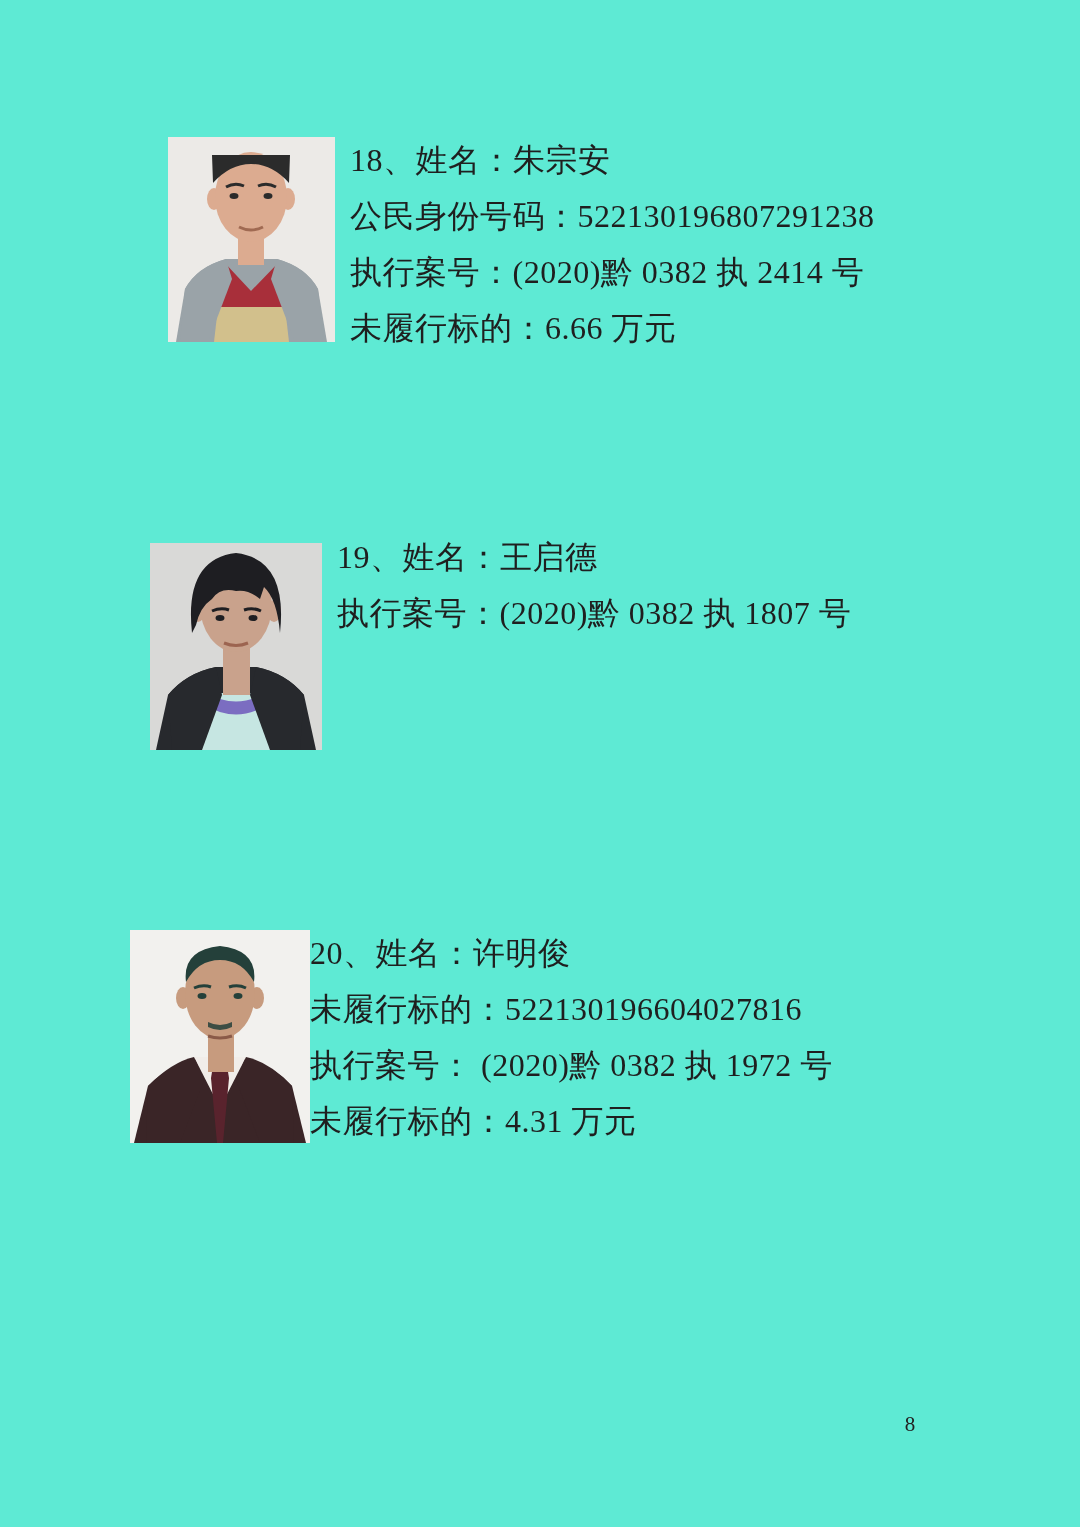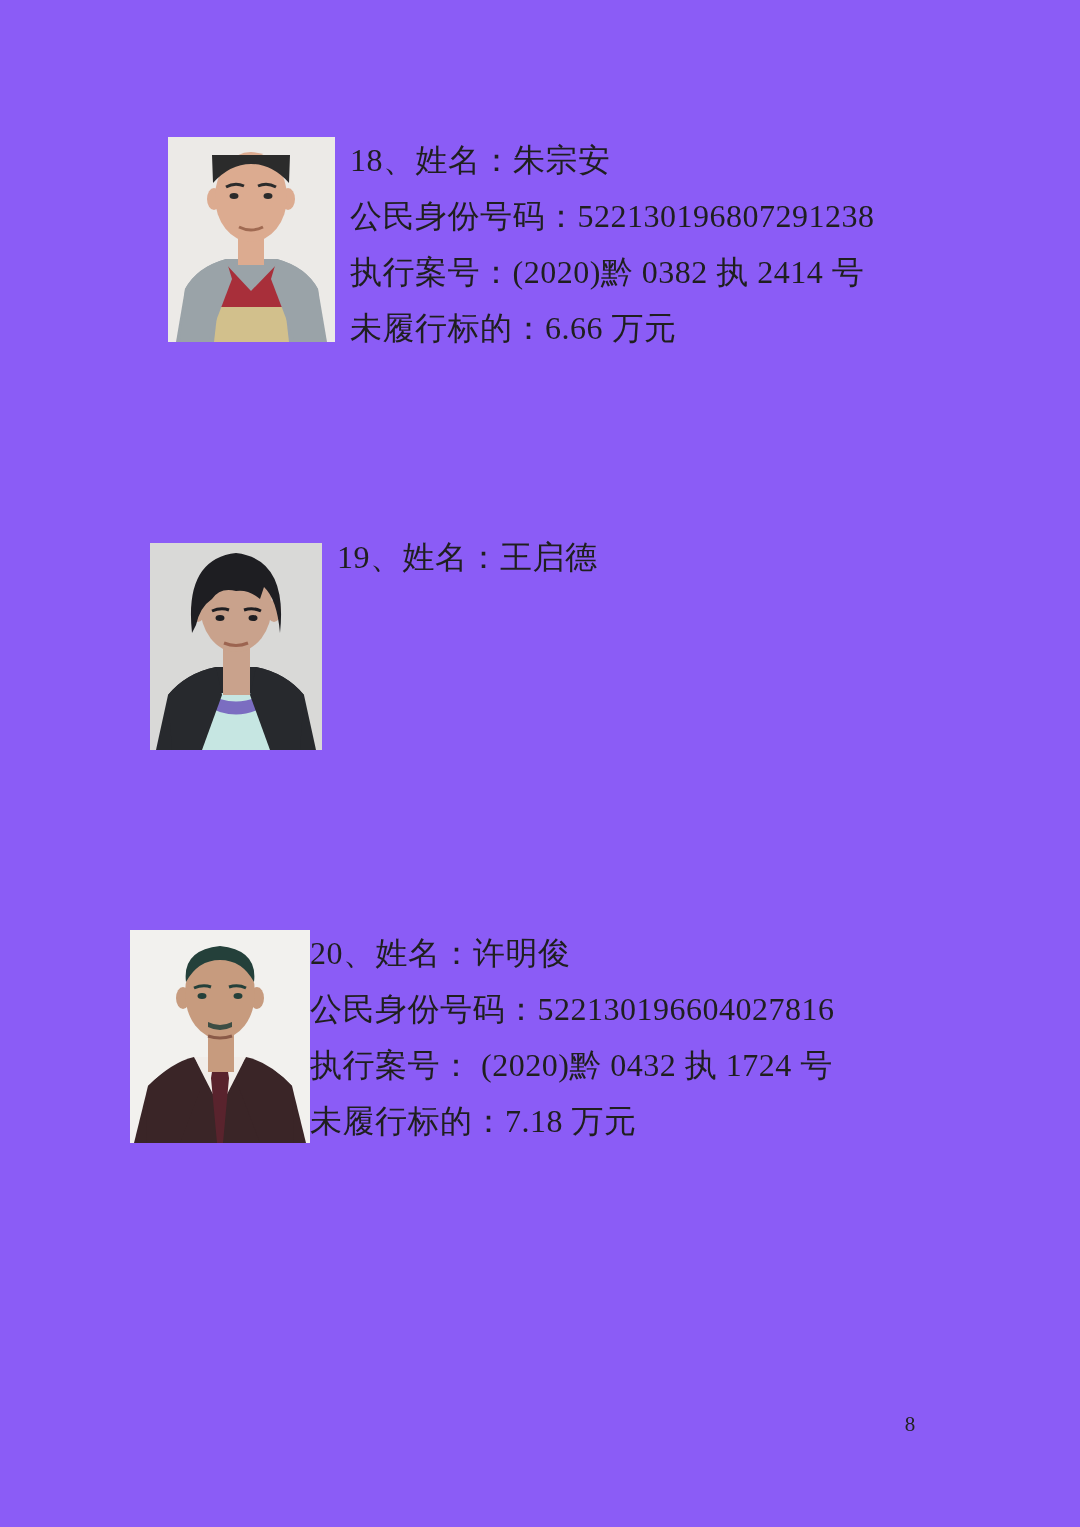--- a/index.html
+++ b/index.html
@@ -4,21 +4,21 @@
 <style>
   html, body {
     margin: 0;
     padding: 0;
     background: #ffffff;
   }
   .page {
     position: relative;
     width: 1080px;
     height: 1527px;
-    background: #8b5cf6;
+    background: #5eead4;
     font-family: "Liberation Serif", "DejaVu Serif", serif;
     color: #1f1f1f;
     overflow: hidden;
   }
   .photo {
     position: absolute;
     overflow: hidden;
   }
   .photo svg {
     display: block;
@@ -96,20 +96,21 @@
         <path d="M42,90 Q34,16 86,10 Q138,16 130,90 Q127,56 114,44 L110,56 Q98,46 86,48 Q70,44 62,56 Q50,64 46,82 Z" fill="#1e1e22"></path>
         <path d="M62,68 q9,-4 17,-1" stroke-width="3" fill="none" stroke="#1e1e22"></path>
         <path d="M94,67 q9,-3 17,1" stroke-width="3" fill="none" stroke="#1e1e22"></path>
         <ellipse cx="70" cy="75" rx="4.5" ry="3" fill="#1e1e22"></ellipse>
         <ellipse cx="103" cy="75" rx="4.5" ry="3" fill="#1e1e22"></ellipse>
         <path d="M74,100 q12,5 24,0" stroke="#9c6450" stroke-width="3" fill="none"></path>
       </svg>
     </div>
     <div class="text-block" style="left:337px; top:530px;text-align:right;">
       <div class="line">19、姓名：王启德</div>
+      <div class="line">执行案号：(2020)黔 0382 执 1807 号</div>
     </div>
   </section>
 
   <section>
     <div class="photo" style="left:130px; top:930px; width:180px; height:213px;">
       <svg viewBox="0 0 180 213">
         <rect width="180" height="213" fill="#f2f1ee"></rect>
         <path d="M4,213 L18,156 Q42,132 73,127 L107,127 Q140,132 162,156 L176,213 Z" fill="#3a2527"></path>
         <path d="M64,127 L90,178 L116,127 Z" fill="#f1ede9"></path>
         <path d="M83,136 L97,136 L99,148 L93,213 L87,213 L81,148 Z" fill="#59232d"></path>
@@ -123,21 +124,21 @@
         <path d="M64,58 q9,-4 17,-1" stroke-width="3" fill="none" stroke="#24403a"></path>
         <path d="M99,57 q9,-3 17,1" stroke-width="3" fill="none" stroke="#24403a"></path>
         <ellipse cx="72" cy="66" rx="4.5" ry="3" fill="#24403a"></ellipse>
         <ellipse cx="108" cy="66" rx="4.5" ry="3" fill="#24403a"></ellipse>
         <path d="M78,92 Q90,98 102,92 L102,97 Q90,103 78,97 Z" opacity="0.85" fill="#24403a"></path>
         <path d="M78,106 q12,4 24,0" stroke="#8a5a48" stroke-width="3" fill="none"></path>
       </svg>
     </div>
     <div class="text-block" style="left:310px; top:926px;text-align:right;">
       <div class="line">20、姓名：许明俊</div>
-      <div class="line">公民身份号码：522130196604027816</div>
-      <div class="line">执行案号： (2020)黔 0432 执 1724 号</div>
-      <div class="line">未履行标的：7.18 万元</div>
+      <div class="line">未履行标的：522130196604027816</div>
+      <div class="line">执行案号： (2020)黔 0382 执 1972 号</div>
+      <div class="line">未履行标的：4.31 万元</div>
     </div>
   </section>
 
   <div class="page-number">8</div>
 
 </div>
 
 </body></html>

